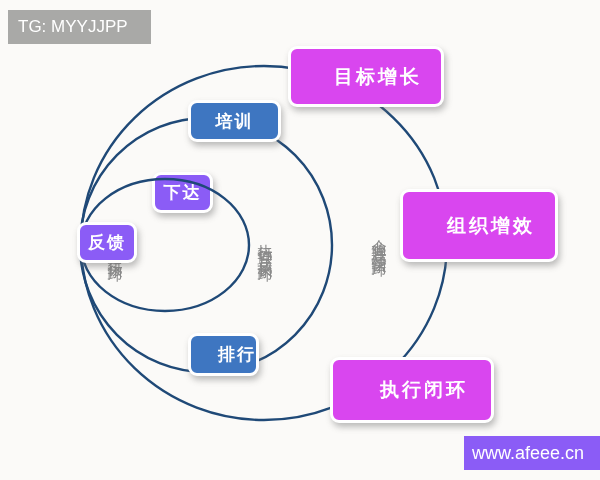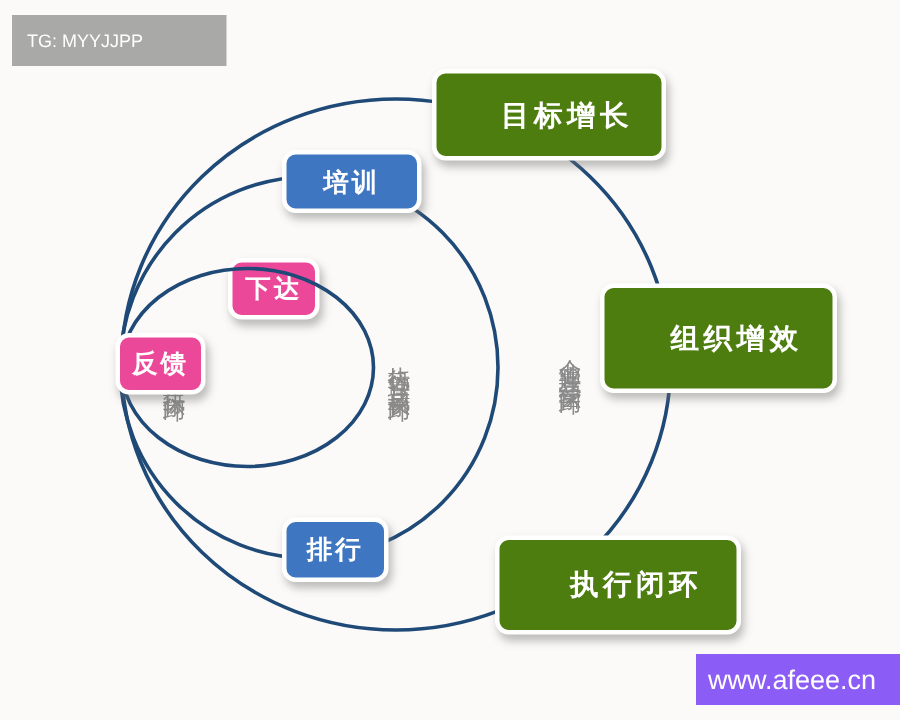--- a/index.html
+++ b/index.html
@@ -11,35 +11,35 @@
   .stage{position:absolute;inset:0;}
   svg.rings{position:absolute;left:0;top:0;z-index:2;}
   .node{
     position:absolute;display:flex;align-items:center;justify-content:center;
     color:#fff;font-weight:bold;border:3px solid #ffffff;border-radius:9px;
     box-shadow:2px 4px 6px rgba(110,110,110,.45);
     box-sizing:border-box;z-index:3;letter-spacing:2px;
   }
   .node.small{font-size:17px;}
   .node.big{font-size:19px;letter-spacing:3px;}
-  .node.orange{background:#ec4899;}
+  .node.orange{background:#8b5cf6;}
   .node.blue{background:#3e76c1;}
-  .node.gold{background:#4d7c0f;padding-left:24px;}
+  .node.gold{background:#d946ef;padding-left:24px;}
   .node.under{z-index:1;}
   .ringlabel{
     position:absolute;z-index:2;color:#8a8a8a;font-size:15px;
     writing-mode:vertical-rl;text-orientation:upright;
     letter-spacing:3px;line-height:18px;text-align:center;
   }
   .wm{
     position:absolute;z-index:5;display:flex;align-items:center;
     color:#ffffff;
   }
   .wm.tl{left:8px;top:10px;width:143px;height:34px;background:#a9a9a7;
-    font-size:12px;padding-left:10px;box-sizing:border-box;}
+    font-size:17px;padding-left:10px;box-sizing:border-box;}
   .wm.br{left:464px;top:436px;width:136px;height:34px;background:#8b5cf6;
     font-size:18px;padding-left:8px;box-sizing:border-box;}
 </style>
 </head>
 <body>
 
 <div class="stage">
 
   <div class="node small orange under" style="left:152px;top:172px;width:61px;height:41px;">
     <span>下达</span>
@@ -55,21 +55,21 @@
   <div class="ringlabel" style="left:256px;top:163px;height:164px;">执行管理与成长闭环</div>
   <div class="ringlabel" style="left:370px;top:156px;height:168px;">企业管理与经营闭环</div>
 
   <div class="node small orange" style="left:48px;top:222px;width:60px;height:41px;margin-left:29px;">
     <span>反馈</span>
   </div>
 
   <div class="node small blue" style="left:188px;top:100px;width:93px;height:42px;">
     <span>培训</span>
   </div>
-  <div class="node small blue" style="left:188px;top:345px;width:71px;height:43px;">
+  <div class="node small blue" style="left:188px;top:333px;width:71px;height:43px;justify-content:flex-end;">
     <span>排行</span>
   </div>
 
   <div class="node big gold" style="left:288px;top:46px;width:156px;height:61px;">
     <span>目标增长</span>
   </div>
   <div class="node big gold" style="left:400px;top:189px;width:158px;height:73px;">
     <span>组织增效</span>
   </div>
   <div class="node big gold" style="left:330px;top:357px;width:164px;height:66px;">

